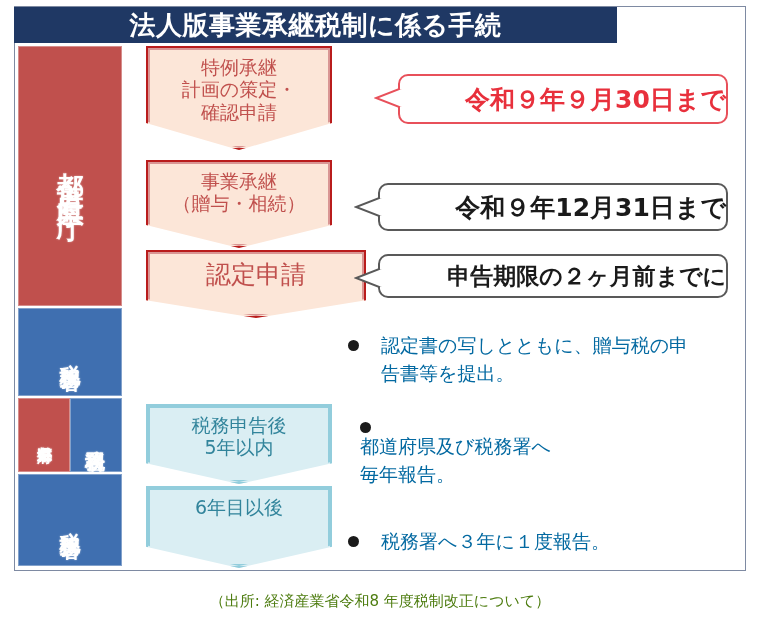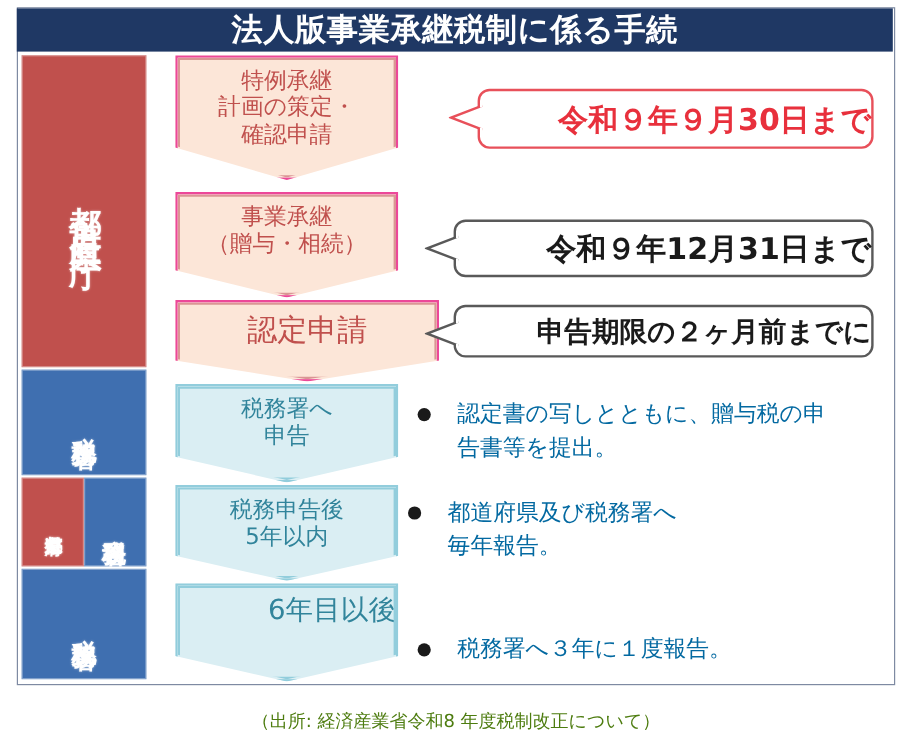--- a/index.html
+++ b/index.html
@@ -28,21 +28,21 @@
     border: 1px solid #7e8aa2;
     background: #ffffff;
     box-sizing: border-box;
   }
 
   
   .title-bar {
     position: absolute;
     left: 14px;
     top: 7px;
-    width: 730px;
+    width: 603px;
     height: 36px;
     background: #1f3864;
     display: flex;
     align-items: center;
     justify-content: center;
     box-sizing: border-box;
   }
   .title-text {
     color: #ffffff;
     font-size: 26px;
@@ -104,21 +104,21 @@
     -webkit-clip-path: polygon(0 0, 100% 0, 100% 74%, 50% 100%, 0 74%);
     clip-path: polygon(0 0, 100% 0, 100% 74%, 50% 100%, 0 74%);
   }
   .step .step-inner {
     width: 100%;
     padding-top: 8px;
   }
   .step.peach {
     background: #fce6d8;
     color: #c0504d;
-    border: 2px solid #ec4899;
+    border: 2px solid #b91c1c;
   }
   .step.cyan {
     background: #daeef3;
     color: #31849b;
     border: 2px solid #92cddc;
   }
   
   .step::after {
     content: "";
     position: absolute;
@@ -128,21 +128,21 @@
     pointer-events: none;
   }
   .step.peach::after { box-shadow: inset 0 0 0 2px #d99694; }
   .step.cyan::after  { box-shadow: inset 0 0 0 2px #92cddc; }
 
   #step-plan      { left: 146px; top: 46px;  width: 186px; height: 104px; font-size: 19px; }
   #step-success   { left: 146px; top: 160px; width: 186px; height: 88px;  font-size: 19px; }
   #step-certify   { left: 146px; top: 250px; width: 220px; height: 68px;  font-size: 25px; }
   #step-file      { left: 146px; top: 320px; width: 186px; height: 82px;  font-size: 19px; }
   #step-within5   { left: 146px; top: 404px; width: 186px; height: 80px;  font-size: 19px; }
-  #step-after6    { left: 146px; top: 486px; width: 186px; height: 82px;  font-size: 23px; text-align: right; }
+  #step-after6    { left: 146px; top: 486px; width: 186px; height: 82px;  font-size: 19px; }
 
   
   .callout {
     position: absolute;
     box-sizing: border-box;
     display: flex;
     align-items: center;
     justify-content: flex-end;
     background: #ffffff;
     border-radius: 10px;
@@ -179,21 +179,21 @@
     width: 11px;
     height: 11px;
     border-radius: 50%;
     background: #1a1a1a;
     margin-top: 8px;
     margin-right: 22px;
   }
   .note .note-text { white-space: pre-line; }
 
   #note-1 { left: 348px; top: 332px; width: 390px; }
-  #note-2 { left: 340px; top: 414px; width: 390px; }
+  #note-2 { left: 360px; top: 414px; width: 390px; flex-direction: column; }
   #note-3 { left: 348px; top: 528px; width: 390px; }
 
   
   .source {
     position: absolute;
     left: 0;
     top: 592px;
     width: 760px;
     text-align: center;
     font-size: 15px;
@@ -229,24 +229,20 @@
 
   <div class="step peach" id="step-success">
     <span class="step-inner" style="white-space:pre-line">事業承継
 （贈与・相続）</span>
   </div>
 
   <div class="step peach" id="step-certify">
     <span class="step-inner" style="white-space:pre-line">認定申請</span>
   </div>
 
-  <div class="step cyan" id="step-file">
-    <span class="step-inner" style="white-space:pre-line">税務署へ
-申告</span>
-  </div>
 
   <div class="step cyan" id="step-within5">
     <span class="step-inner" style="white-space:pre-line">税務申告後
 5年以内</span>
   </div>
 
   <div class="step cyan" id="step-after6">
     <span class="step-inner" style="white-space:pre-line">6年目以後</span>
   </div>
 

